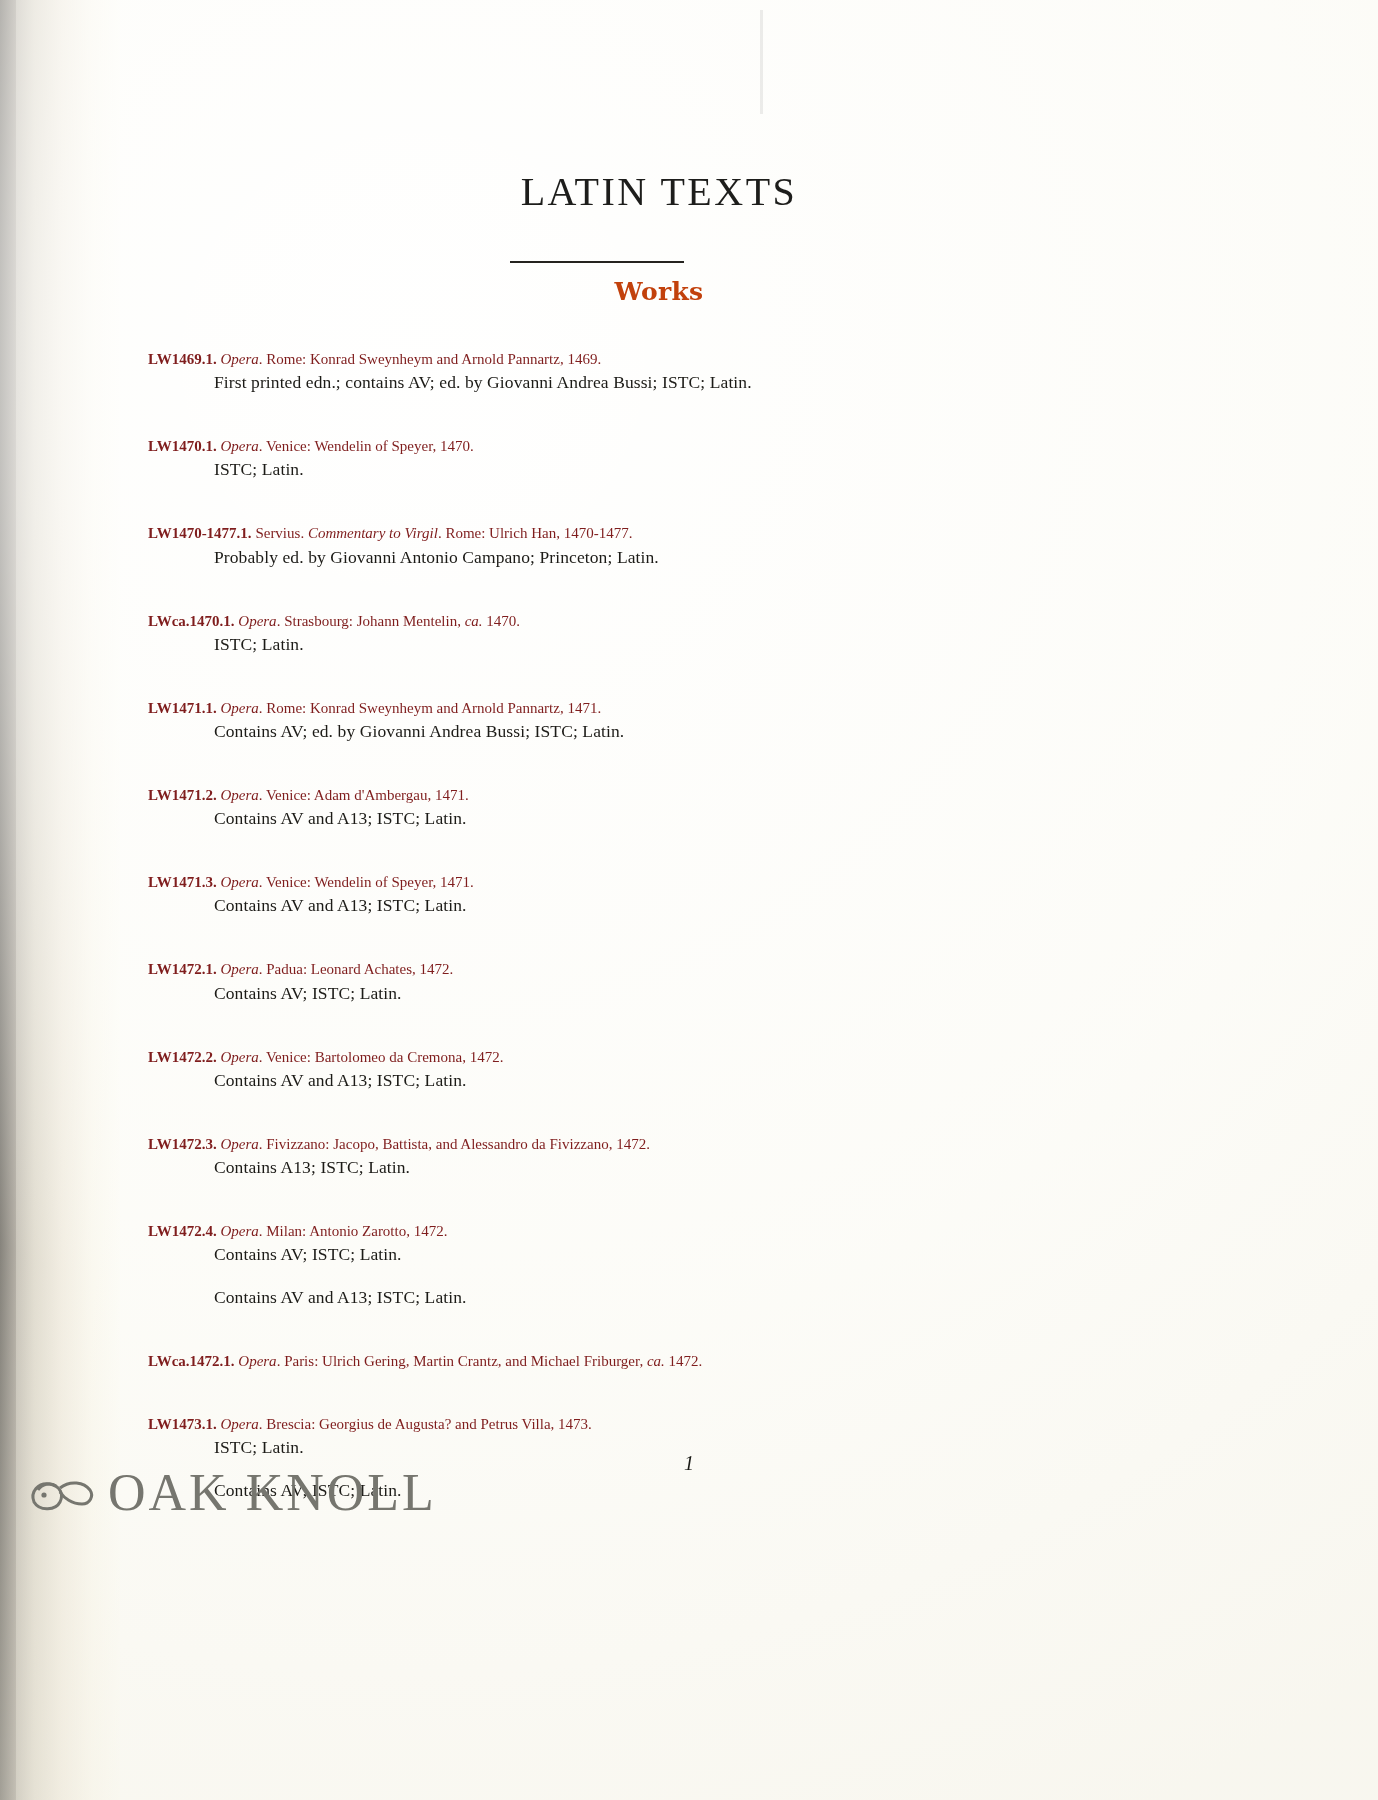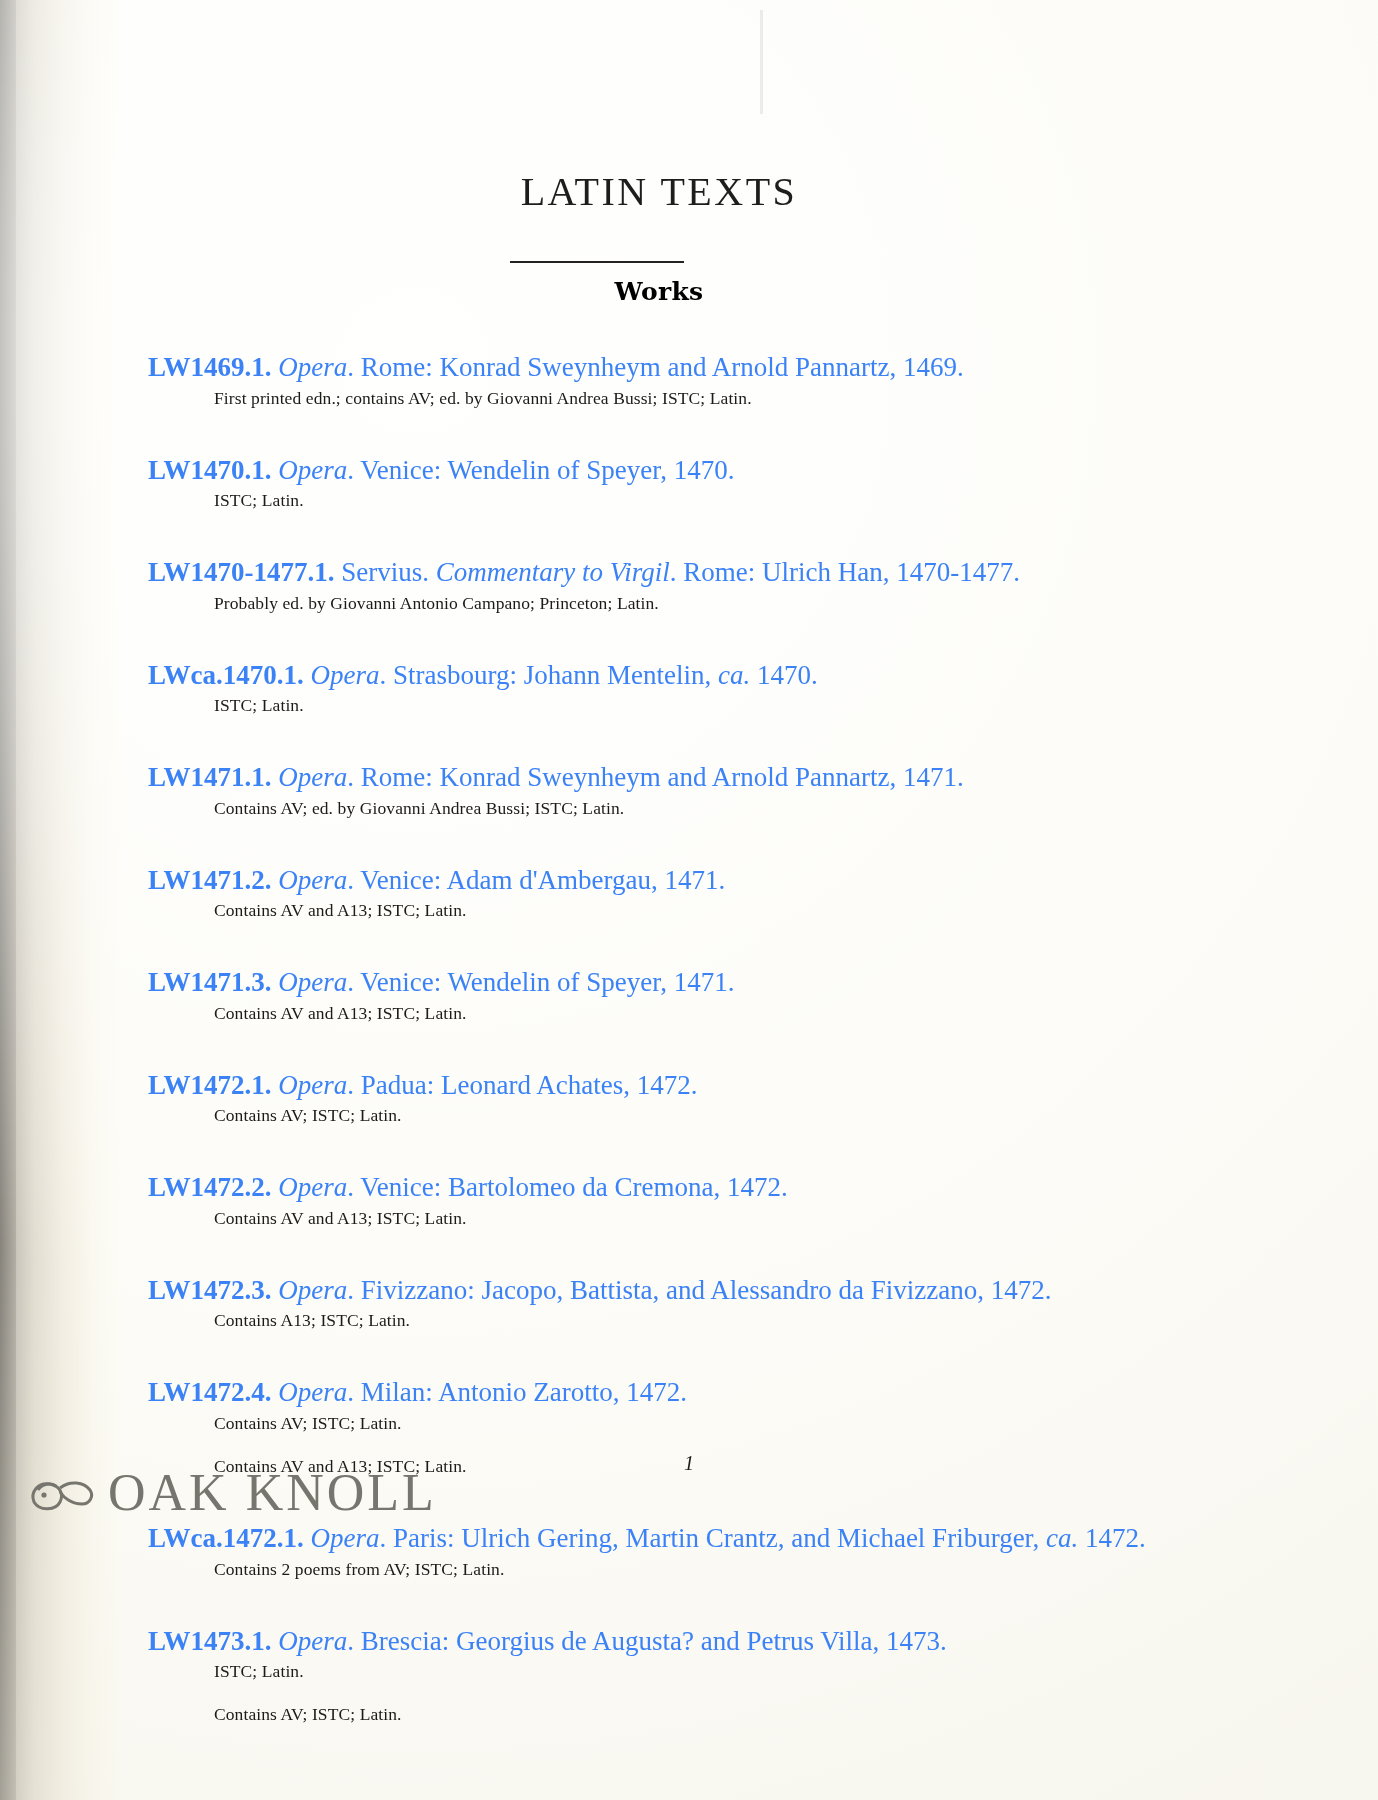--- a/index.html
+++ b/index.html
@@ -72,38 +72,38 @@
     height: 2px;
     background: #25231f;
     margin: 46px auto 0 auto;
     margin-left: 362px;
   }
 
   h2.subtitle {
     text-align: center;
     font-size: 25px;
     font-weight: bold;
-    color: #000000;
+    color: #c2410c;
     margin: 14px 0 0 0;
     padding-left: 22px;
     font-family: "DejaVu Serif", serif;
     letter-spacing: 0.3px;
   }
 
   .entries {
     margin-top: 40px;
   }
 
   .entry {
     margin-bottom: 22px;
   }
 
   .entry .main {
-    font-size: 27px;
-    color: #3b82f6;
+    font-size: 15px;
+    color: #7f1d1d;
     line-height: 1.28;
     text-indent: 0;
     margin-top: 44px;
   }
   .entry .main .id {
     font-weight: bold;
   }
   .entry .main .ital {
     font-style: italic;
   }
@@ -228,21 +228,20 @@
         <div class="main"><span class="id">LW1472.4.</span> <span class="ital">Opera</span><span>. Milan: Antonio Zarotto, 1472.</span></div>
         <div class="note">Contains AV; ISTC; Latin.</div>
       </div>
 
       <div class="entry">
         <div class="note">Contains AV and A13; ISTC; Latin.</div>
       </div>
 
       <div class="entry">
         <div class="main"><span class="id">LWca.1472.1.</span> <span class="ital">Opera</span><span>. Paris: Ulrich Gering, Martin Crantz, and Michael Friburger, </span><span class="ital">ca.</span><span> 1472.</span></div>
-        <div class="note">Contains 2 poems from AV; ISTC; Latin.</div>
       </div>
 
       <div class="entry">
         <div class="main"><span class="id">LW1473.1.</span> <span class="ital">Opera</span><span>. Brescia: Georgius de Augusta? and Petrus Villa, 1473.</span></div>
         <div class="note">ISTC; Latin.</div>
       </div>
 
       <div class="entry">
         <div class="note">Contains AV; ISTC; Latin.</div>
       </div>

